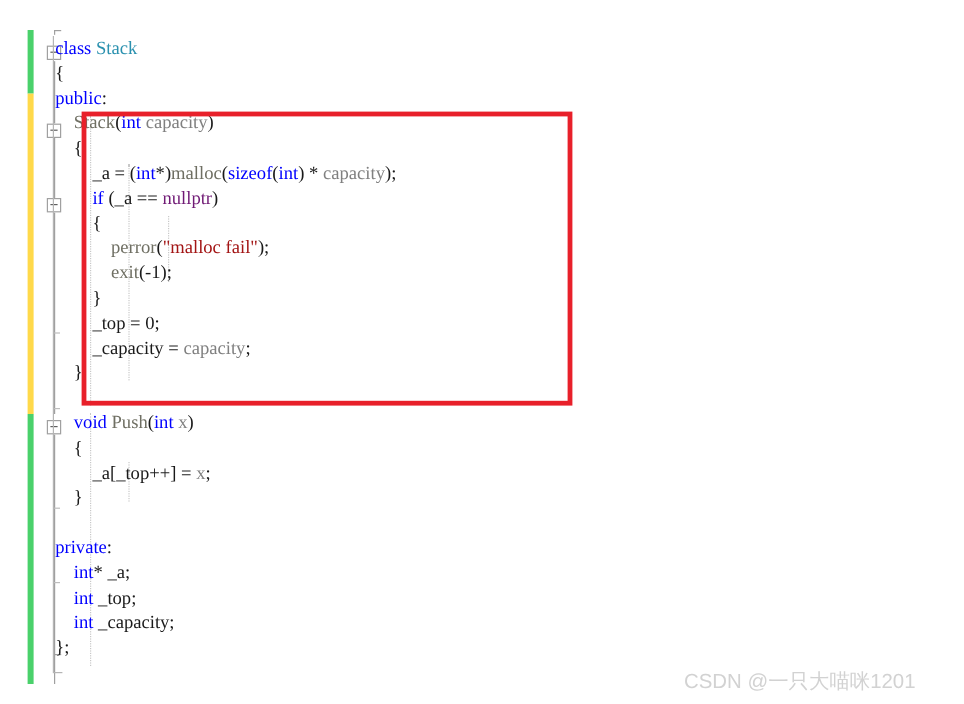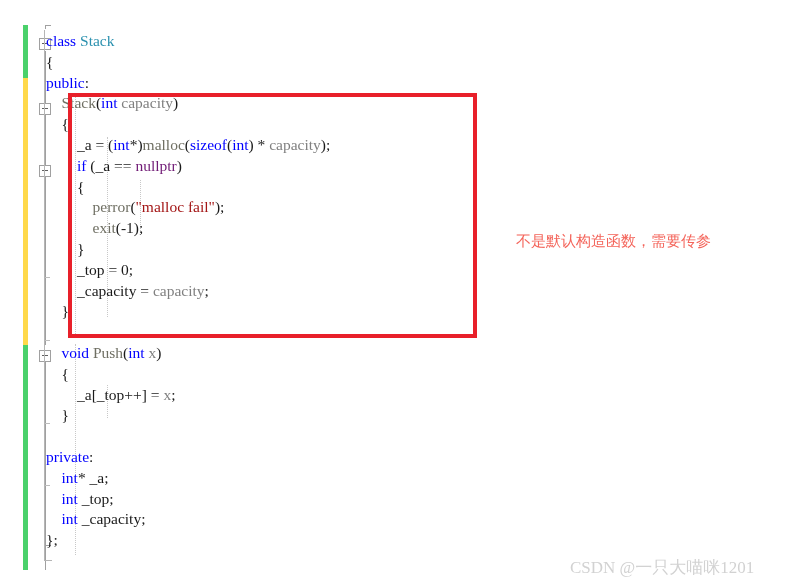--- a/index.html
+++ b/index.html
@@ -134,21 +134,21 @@
     color: #f4645a;
     font-family: "DejaVu Sans", "Liberation Sans", sans-serif;
     font-size: 15px;
     white-space: nowrap;
   }
 
   
   #watermark {
     position: absolute;
     color: #d2d2d2;
-    font-family: Liberation Serif, serif;
+    font-family: Liberation Sans, sans-serif;
     font-size: 17px;
     white-space: nowrap;
   }
 </style>
 </head>
 <body>
 
 <div id="editor">
 
   <div class="change-bar" style="top: 25px; height: 53px; background: rgb(74, 209, 107);"></div>
@@ -181,17 +181,16 @@
   <div class="indent-guide" style="left:107px; top:385px; height:33px;"></div>
   <div class="indent-guide" style="left:140px; top:180px; height:55px;"></div>
 
   <div class="struct-line" style="left:44px; top:30px; height:530px;"></div>
   <div class="struct-foot" style="left:44px; top:560px; width:8px;"></div>
 
   <div class="code" id="code-lines"><div class="line" style="height: 13px; overflow: hidden; opacity: 0.45;"><span class="plain"></span><span class="plain"></span></div><div class="line"><span class="plain"></span><span class="kw">class </span><span class="type">Stack</span></div><div class="line"><span class="plain"></span><span class="plain">{</span></div><div class="line"><span class="plain"></span><span class="kw">public</span><span class="plain">:</span></div><div class="line"><span class="plain">    </span><span class="fn">Stack</span><span class="plain">(</span><span class="kw">int</span><span class="plain"> </span><span class="param">capacity</span><span class="plain">)</span></div><div class="line"><span class="plain">    </span><span class="plain">{</span></div><div class="line"><span class="plain">        </span><span class="plain">_a = (</span><span class="kw">int</span><span class="plain">*)</span><span class="fn">malloc</span><span class="plain">(</span><span class="kw">sizeof</span><span class="plain">(</span><span class="kw">int</span><span class="plain">) * </span><span class="param">capacity</span><span class="plain">);</span></div><div class="line"><span class="plain">        </span><span class="kw">if</span><span class="plain"> (_a == </span><span class="nullk">nullptr</span><span class="plain">)</span></div><div class="line"><span class="plain">        </span><span class="plain">{</span></div><div class="line"><span class="plain">            </span><span class="fn">perror</span><span class="plain">(</span><span class="str">"malloc fail"</span><span class="plain">);</span></div><div class="line"><span class="plain">            </span><span class="fn">exit</span><span class="plain">(-</span><span class="num">1</span><span class="plain">);</span></div><div class="line"><span class="plain">        </span><span class="plain">}</span></div><div class="line"><span class="plain">        </span><span class="plain">_top = </span><span class="num">0</span><span class="plain">;</span></div><div class="line"><span class="plain">        </span><span class="plain">_capacity = </span><span class="param">capacity</span><span class="plain">;</span></div><div class="line"><span class="plain">    </span><span class="plain">}</span></div><div class="line"><span class="plain"></span><span class="plain"></span></div><div class="line"><span class="plain">    </span><span class="kw">void</span><span class="plain"> </span><span class="fn">Push</span><span class="plain">(</span><span class="kw">int</span><span class="plain"> </span><span class="param">x</span><span class="plain">)</span></div><div class="line"><span class="plain">    </span><span class="plain">{</span></div><div class="line"><span class="plain">        </span><span class="plain">_a[_top++] = </span><span class="param">x</span><span class="plain">;</span></div><div class="line"><span class="plain">    </span><span class="plain">}</span></div><div class="line"><span class="plain"></span><span class="plain"></span></div><div class="line"><span class="plain"></span><span class="kw">private</span><span class="plain">:</span></div><div class="line"><span class="plain">    </span><span class="kw">int</span><span class="plain">* _a;</span></div><div class="line"><span class="plain">    </span><span class="kw">int</span><span class="plain"> _top;</span></div><div class="line"><span class="plain">    </span><span class="kw">int</span><span class="plain"> _capacity;</span></div><div class="line"><span class="plain"></span><span class="plain">};</span></div></div>
 
   <div id="redbox" style="left: 68px; top: 93px; width: 409px; height: 245px; border-color: rgb(232, 32, 42); border-width: 4px;"></div>
 
-  <div id="annotation" style="left: 516px; top: 232px; color: rgb(244, 100, 90);">不是默认构造函数，需要传参</div>
 
   <div id="watermark" style="left: 570px; top: 556px; color: rgb(210, 210, 210);">CSDN @一只大喵咪1201</div>
 
 </div>
 
 </body></html>

